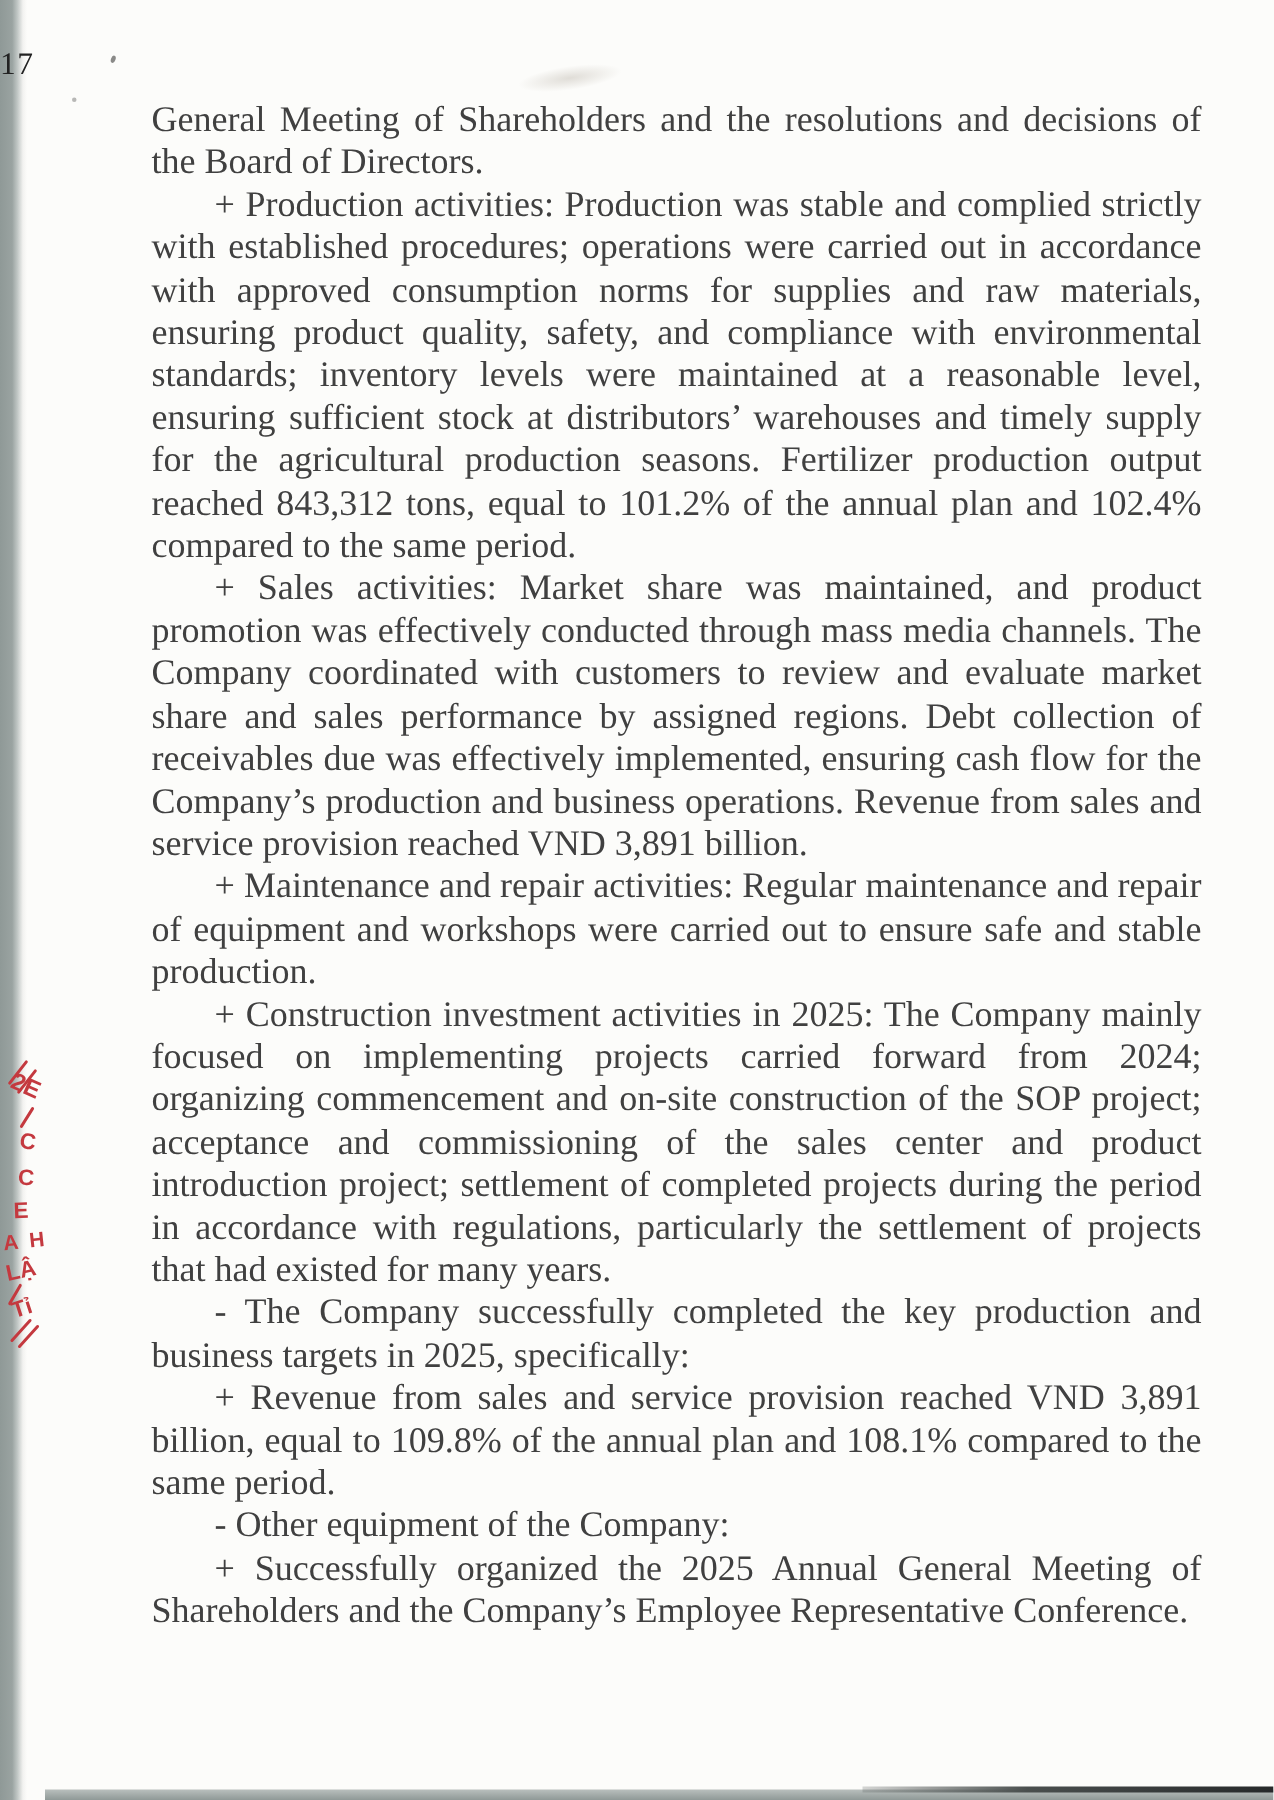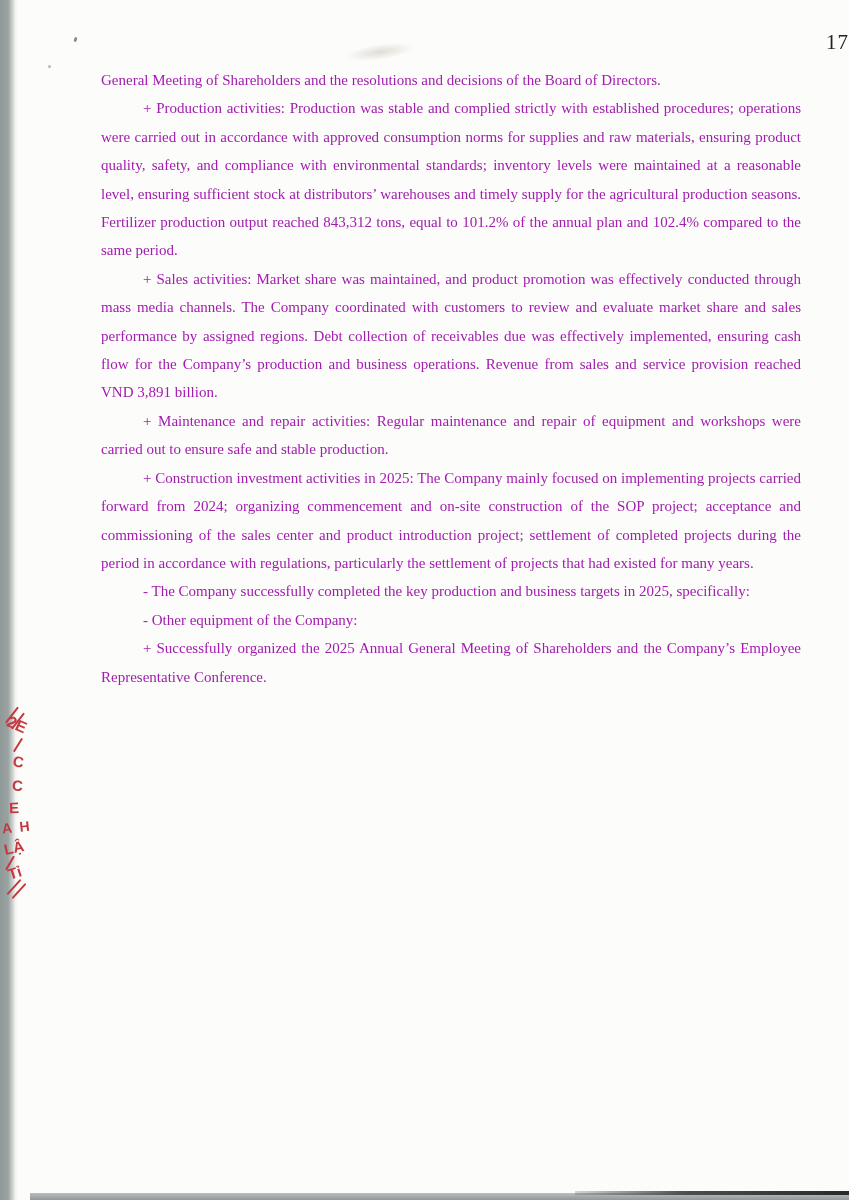--- a/index.html
+++ b/index.html
@@ -19,21 +19,21 @@
     position: absolute; left: 30px; right: 0; bottom: 0; height: 7px;
     background: linear-gradient(to bottom, #b9bfbd, #8f9997);
   }
   .bottom-line {
     position: absolute; left: 575px; width: 274px; top: 1191px; height: 4px;
     background: linear-gradient(to right, rgba(90,95,94,0.25), #4a4f4e 40%, #26292a);
   }
   
   .page-number {
     position: absolute; left: 0; right: 0; top: 30px;
-    text-align: right;
+    text-align: left;
     font-size: 21px; color: #222;
     letter-spacing: 1px;
   }
   
   .smudge {
     position: absolute; left: 345px; top: 44px; width: 70px; height: 16px;
     background: radial-gradient(ellipse at center, rgba(150,140,125,0.28), rgba(150,140,125,0) 70%);
     transform: rotate(-8deg);
   }
   .speck { position: absolute; background: #8a8a88; border-radius: 50%; }
@@ -58,22 +58,22 @@
   .st-line { position: absolute; height: 2px; background: #c4393f; border-radius: 1px; }
   .st-l1 { left: 2px;  top: 8px;   width: 20px; transform: rotate(-52deg); }
   .st-l2 { left: 8px;  top: 14px;  width: 20px; transform: rotate(-52deg); }
   .st-l3 { left: 10px; top: 38px;  width: 16px; transform: rotate(-58deg); }
   .st-l4 { left: 2px;  top: 156px; width: 16px; transform: rotate(-60deg); }
   .st-l5 { left: 4px;  top: 180px; width: 20px; transform: rotate(-48deg); }
   .st-l6 { left: 9px;  top: 184px; width: 20px; transform: rotate(-48deg); }
   
   .doc {
     position: absolute; left: 101px; top: 66px; width: 700px;
-    font-size: 15px; line-height: 28.4px;
-    color: #a21caf;
+    font-size: 24px; line-height: 28.4px;
+    color: #404040;
     text-align: justify;
   }
   .doc p { margin: 0; text-indent: 42px; }
   .doc p.cont { text-indent: 0; }
 </style>
 </head>
 <body>
 
 <div class="edge-left"></div>
 <div class="edge-bottom"></div>
@@ -100,15 +100,16 @@
   <span class="st-line st-l6"></span>
 </div>
 
 <div class="doc">
   <p class="cont">General Meeting of Shareholders and the resolutions and decisions of the Board of Directors.</p>
   <p>+ Production activities: Production was stable and complied strictly with established procedures; operations were carried out in accordance with approved consumption norms for supplies and raw materials, ensuring product quality, safety, and compliance with environmental standards; inventory levels were maintained at a reasonable level, ensuring sufficient stock at distributors’ warehouses and timely supply for the agricultural production seasons. Fertilizer production output reached 843,312 tons, equal to 101.2% of the annual plan and 102.4% compared to the same period.</p>
   <p>+ Sales activities: Market share was maintained, and product promotion was effectively conducted through mass media channels. The Company coordinated with customers to review and evaluate market share and sales performance by assigned regions. Debt collection of receivables due was effectively implemented, ensuring cash flow for the Company’s production and business operations. Revenue from sales and service provision reached VND 3,891 billion.</p>
   <p>+ Maintenance and repair activities: Regular maintenance and repair of equipment and workshops were carried out to ensure safe and stable production.</p>
   <p>+ Construction investment activities in 2025: The Company mainly focused on implementing projects carried forward from 2024; organizing commencement and on-site construction of the SOP project; acceptance and commissioning of the sales center and product introduction project; settlement of completed projects during the period in accordance with regulations, particularly the settlement of projects that had existed for many years.</p>
   <p>- The Company successfully completed the key production and business targets in 2025, specifically:</p>
+  <p>+ Revenue from sales and service provision reached VND 3,891 billion, equal to 109.8% of the annual plan and 108.1% compared to the same period.</p>
   <p>- Other equipment of the Company:</p>
   <p>+ Successfully organized the 2025 Annual General Meeting of Shareholders and the Company’s Employee Representative Conference.</p>
 </div>
 
 </body></html>

